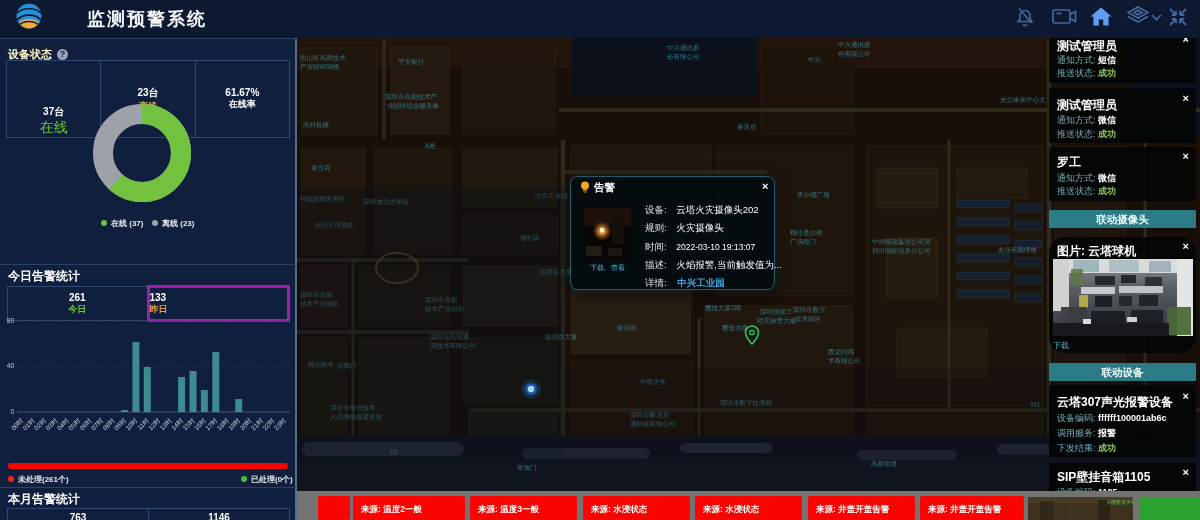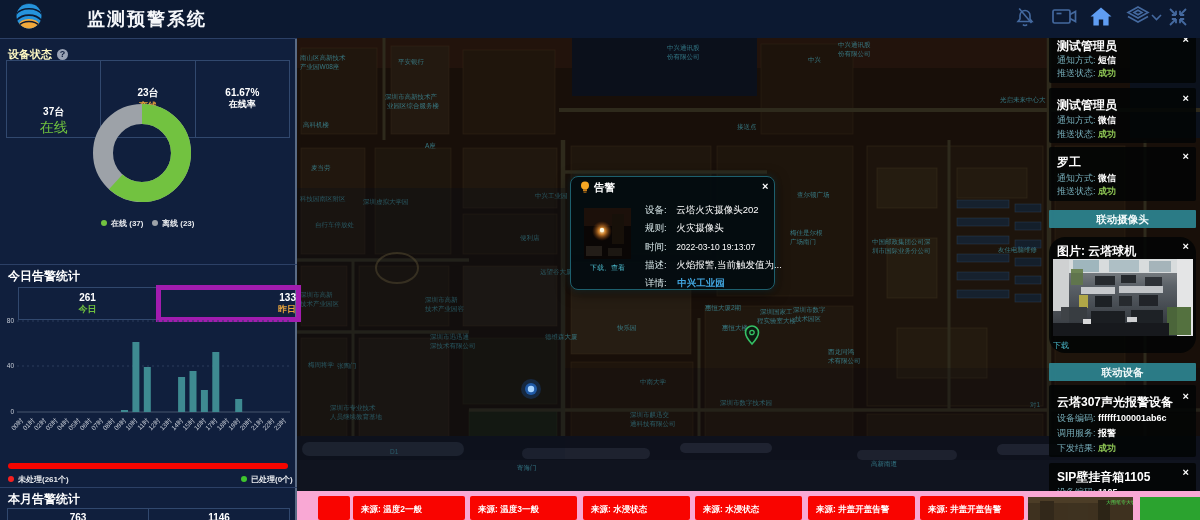--- a/index.html
+++ b/index.html
@@ -243,28 +243,28 @@
       <circle cx="54" cy="54" r="39" fill="none" stroke="#72c240" stroke-width="20" stroke-dasharray="151.1 93.9" transform="rotate(-90 54 54)"></circle>
     </svg>
 
     <div class="abs" style="left:101px; top:181px; width:6px; height:6px; border-radius:50%; background:#72c240;"></div>
     <div class="abs" style="left:111px; top:179px; font-size:8px; font-weight:bold; color:#e8eaee;">在线 (37)</div>
     <div class="abs" style="left:152px; top:181px; width:6px; height:6px; border-radius:50%; background:#9da2a8;"></div>
     <div class="abs" style="left:162px; top:179px; font-size:8px; font-weight:bold; color:#e8eaee;">离线 (23)</div>
 
     <div class="abs" style="left:0; top:225px; width:297px; height:1px; background:#2c4066;"></div>
     <div class="abs" style="left:8px; top:229px; font-size:12px; font-weight:bold; color:#fff;">今日告警统计</div>
-    <table class="abs" style="left:18px; top:246px; width:283px; height:37px; border-collapse:collapse; table-layout:fixed;">
+    <table class="abs" style="left:7px; top:246px; width:283px; height:37px; border-collapse:collapse; table-layout:fixed;">
       <tbody>
           <tr>
         <td style="border:1px solid #31486e; text-align:center; padding:0;">
           <div style="font-size:10px; font-weight:bold; color:#fff;">261</div>
           <div style="font-size:9px; color:#6fc13e; font-weight:bold;">今日</div>
         </td>
-        <td style="border:5px solid #a21caf; text-align:right; padding:0;">
+        <td style="border:3px solid #a21caf; text-align:left; padding:0;">
           <div style="font-size:10px; font-weight:bold; color:#fff;">133</div>
           <div style="font-size:9px; color:#e6a23c; font-weight:bold;">昨日</div>
         </td>
       </tr>
     </tbody>
       </table>
 
     <svg class="abs" style="left:0; top:278px;" width="297" height="152" viewBox="0 0 297 152">
       <g font-size="6.5" fill="#c7ccd6" text-anchor="end">
         <text x="14" y="6">80</text>
@@ -327,21 +327,21 @@
           <div style="font-size:10px; font-weight:bold; color:#fff;">763</div>
         </td>
         <td style="border:1px solid #31486e; text-align:center; padding:0;">
           <div style="font-size:10px; font-weight:bold; color:#fff;">1146</div>
         </td>
       </tr>
     </tbody>
       </table>
   </div>
 
-  <div class="abs" id="band" style="left:297px; top:491px; width:903px; height:29px; background:#f9a8d4; z-index:5;">
+  <div class="abs" id="band" style="left:297px; top:491px; width:903px; height:29px; background:#737373; z-index:5;">
     <div class="band-card" style="left:21px; width:32px;"></div>
     <div class="band-card" style="left:56px; width:112px;">来源: 温度2一般</div>
     <div class="band-card" style="left:173px; width:107px;">来源: 温度3一般</div>
     <div class="band-card" style="left:286px; width:107px;">来源: 水浸状态</div>
     <div class="band-card" style="left:398px; width:107px;">来源: 水浸状态</div>
     <div class="band-card" style="left:511px; width:107px;">来源: 井盖开盖告警</div>
     <div class="band-card" style="left:623px; width:104px;">来源: 井盖开盖告警</div>
     <svg class="abs" style="left:731px; top:6px;" width="105" height="23" viewBox="0 0 105 23">
       <rect width="105" height="23" fill="#3e311f"></rect>
       <rect x="0" y="0" width="105" height="6" fill="#4c3d27"></rect>

